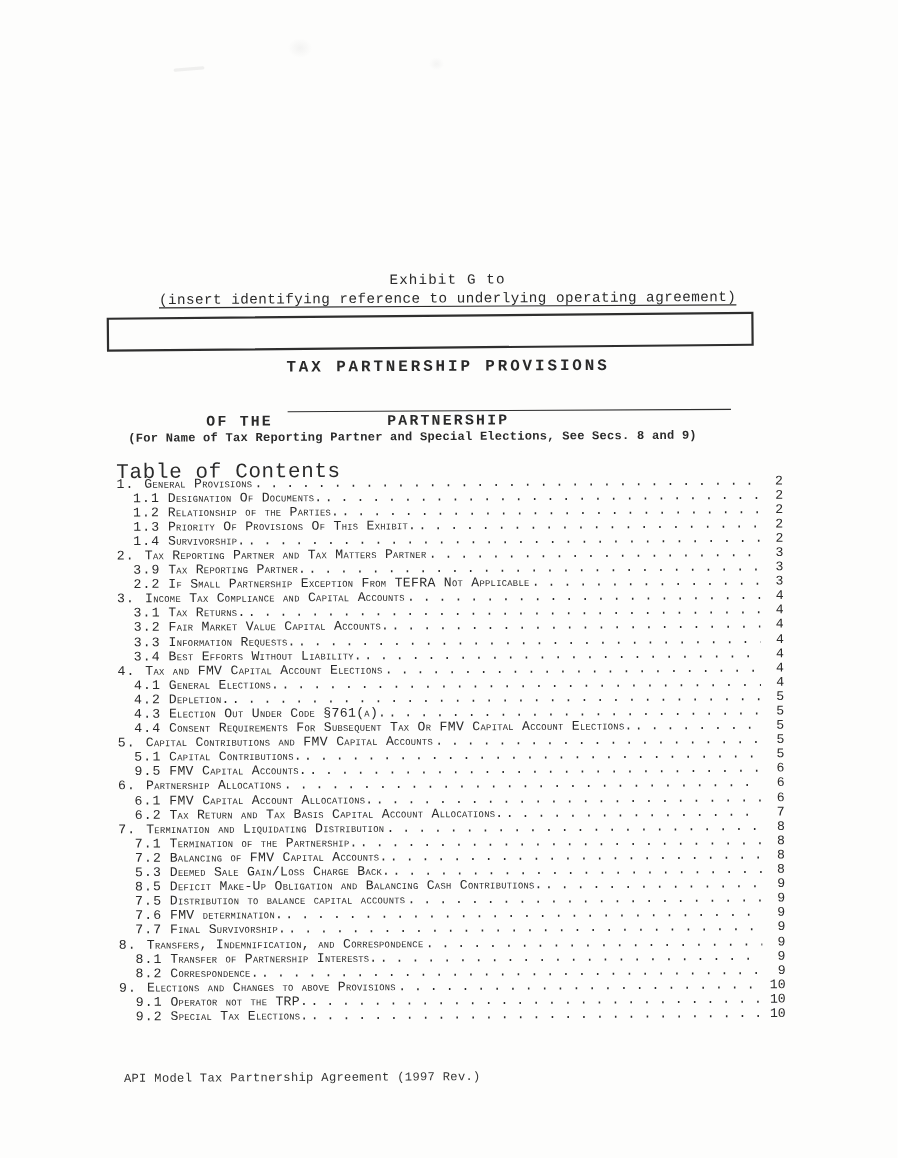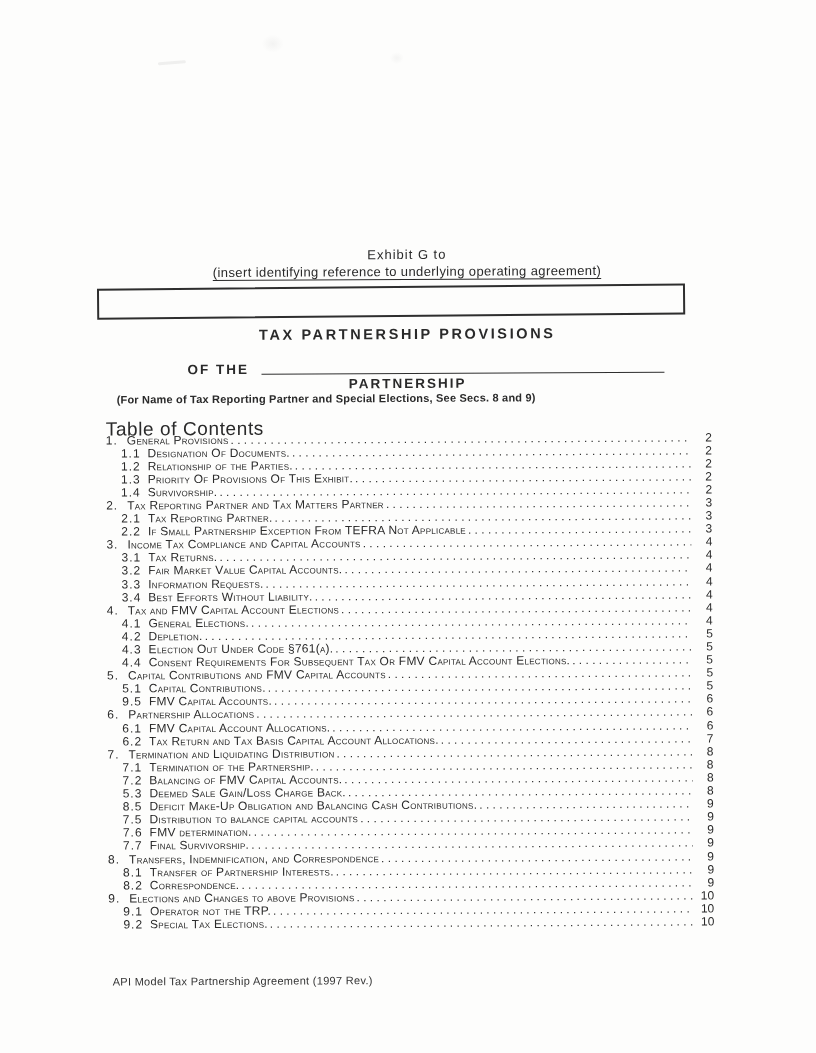--- a/index.html
+++ b/index.html
@@ -4,21 +4,21 @@
 <style>
   html, body {
     margin: 0; padding: 0;
     background: #ffffff;
   }
   .sheet {
     position: relative;
     width: 816px; height: 1053px;
     background: #fdfdfc;
     overflow: hidden;
-    font-family: Liberation Sans, sans-serif;
+    font-family: Liberation Mono, monospace;
     color: #2a2a2a;
   }
   .scan-content {
     position: absolute; inset: 0;
     transform: rotate(-0.3deg);
     transform-origin: 50% 45%;
   }
   
   .artifact { position: absolute; pointer-events: none; }
   .artifact-1 { left: 160px; top: 60px; width: 28px; height: 3px;
@@ -43,21 +43,21 @@
     border: 2px solid #2e2e2e;
     transform: rotate(-0.22deg);
     background: transparent;
   }
   .doc-title {
     position: absolute; top: 326px; left: 0; width: 100%;
     margin: 0; text-align: center;
     font-size: 14.5px; font-weight: bold; letter-spacing: 2.6px;
   }
   .of-the {
-    position: absolute; top: 361px; left: 188px;
+    position: absolute; top: 376px; left: 188px;
     font-size: 13.5px; font-weight: bold; letter-spacing: 2px;
   }
   .name-blank-line {
     position: absolute; top: 358px; left: 262px; width: 403px; height: 15px;
     border-bottom: 1.6px solid #2e2e2e;
   }
   .partnership-label {
     position: absolute; top: 376px; left: 0; width: 816px;
     text-align: center; font-size: 13.5px; font-weight: bold; letter-spacing: 2px;
   }
@@ -162,21 +162,21 @@
   </div>
 
   <div class="toc-row lvl1">
     <span class="toc-num">2.</span>
     <span class="toc-label">Tax Reporting Partner and Tax Matters Partner</span>
     <span class="toc-leader"></span>
     <span class="toc-page">3</span>
   </div>
 
   <div class="toc-row lvl2">
-    <span class="toc-num">2.1</span>
+    <span class="toc-num">3.9</span>
     <span class="toc-label">Tax Reporting Partner.</span>
     <span class="toc-leader"></span>
     <span class="toc-page">3</span>
   </div>
 
   <div class="toc-row lvl2">
     <span class="toc-num">2.2</span>
     <span class="toc-label">If Small Partnership Exception From TEFRA Not Applicable</span>
     <span class="toc-leader"></span>
     <span class="toc-page">3</span>

